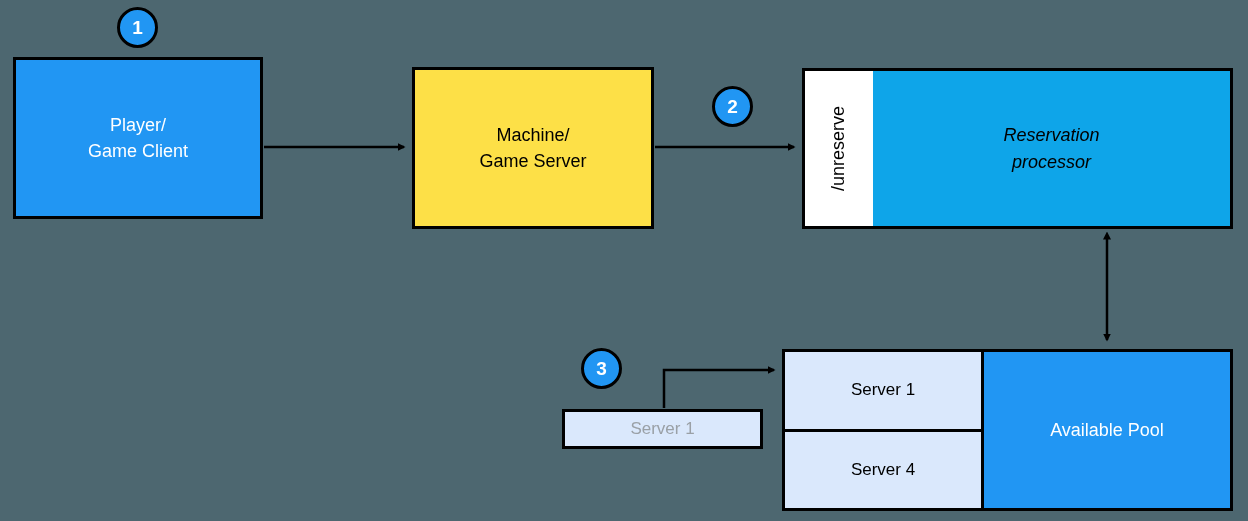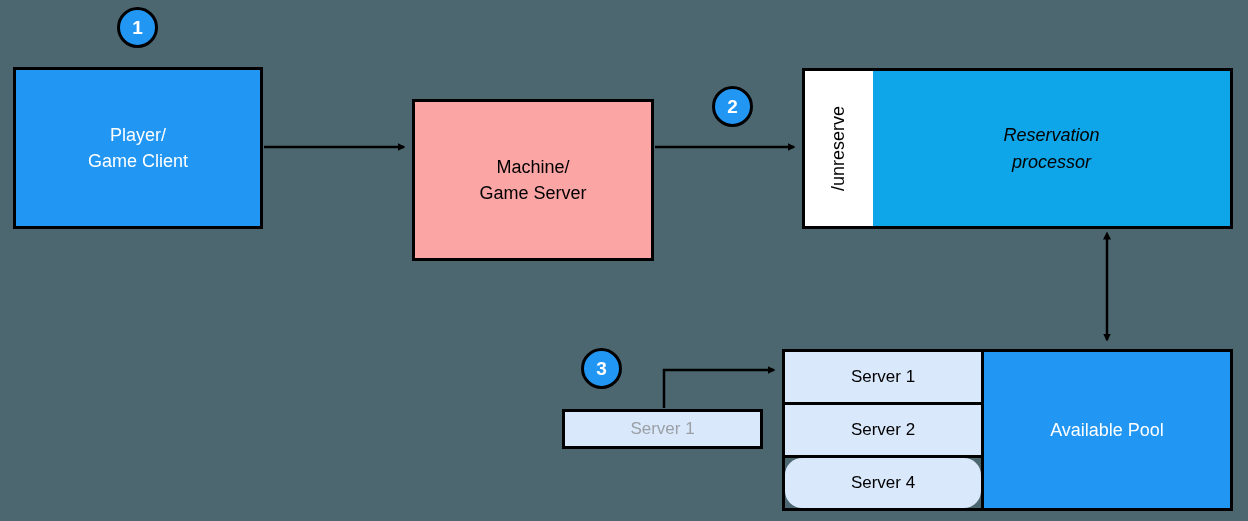--- a/index.html
+++ b/index.html
@@ -34,24 +34,23 @@
     text-align: center;
     white-space: pre-line;
     line-height: 1.45;
   }
   .node.blue {
     background: #2196F3;
     color: #FFFFFF;
     font-size: 18px;
   }
   .node.light {
-    background: #fca5a5;
+    background: #fde047;
     color: #000000;
     font-size: 18px;
-    margin-top: 32px;
   }
   .step-badge {
     position: absolute;
     box-sizing: border-box;
     width: 41px;
     height: 41px;
     border-radius: 50%;
     background: #2196F3;
     border: 3px solid #000;
     color: #fff;
@@ -131,21 +130,20 @@
     box-sizing: border-box;
     border-bottom: 3px solid #000;
     display: flex;
     align-items: center;
     justify-content: center;
     font-size: 17px;
     color: #000;
   }
   .pool-row:last-child {
     border-bottom: none;
-    border-radius: 17px;
   }
   .pool-main {
     flex: 1;
     background: #2196F3;
     color: #fff;
     display: flex;
     align-items: center;
     justify-content: center;
     font-size: 18px;
   }
@@ -188,38 +186,37 @@
       </marker>
     </defs>
 
     <path d="M664,408 L664,370 L774,370" fill="none" stroke="#000" stroke-width="2.5" marker-end="url(#arrow)"></path>
   </svg>
 
   <div class="step-badge" style="left:117px; top:7px;">1</div>
   <div class="step-badge" style="left:712px; top:86px;">2</div>
   <div class="step-badge" style="left:581px; top:348px;">3</div>
 
-  <div class="node blue" style="left:13px; top:67px; width:250px; height:162px;">Player/
+  <div class="node blue" style="left:13px; top:57px; width:250px; height:162px;">Player/
 Game Client</div>
 
   <div class="node light" style="left:412px; top:67px; width:242px; height:162px;">Machine/
 Game Server</div>
 
   <div class="pipeline">
     <div class="cell-unreserve">
       <span>/unreserve</span>
     </div>
     <div class="cell-reservation">Reservation
 processor</div>
   </div>
 
   <div class="pool">
     <div class="pool-list">
       <div class="pool-row">Server 1</div>
-      <div class="pool-row">Server 2</div>
       <div class="pool-row">Server 4</div>
     </div>
     <div class="pool-main">Available Pool</div>
   </div>
 
   <div class="ghost-server">Server 1</div>
 
 </div>
 
 </body></html>

